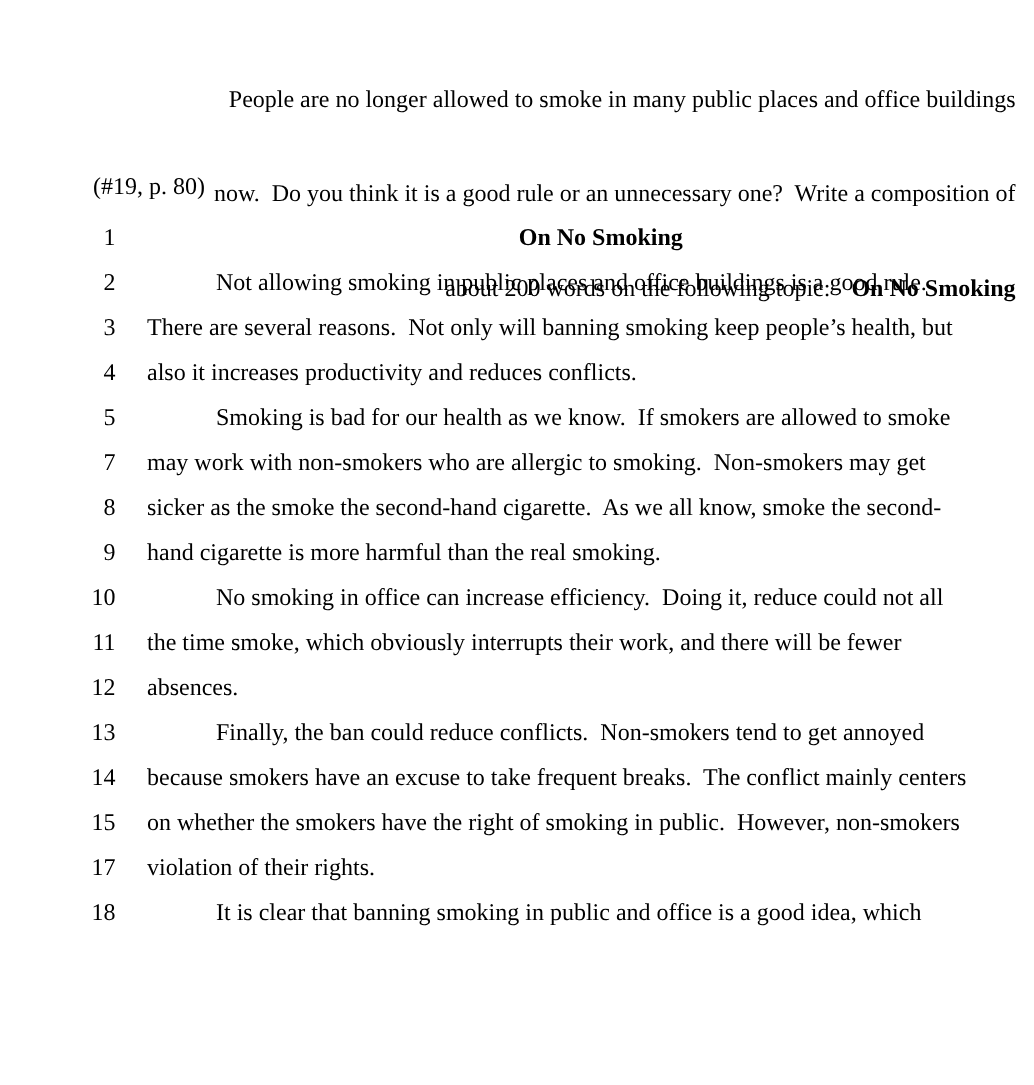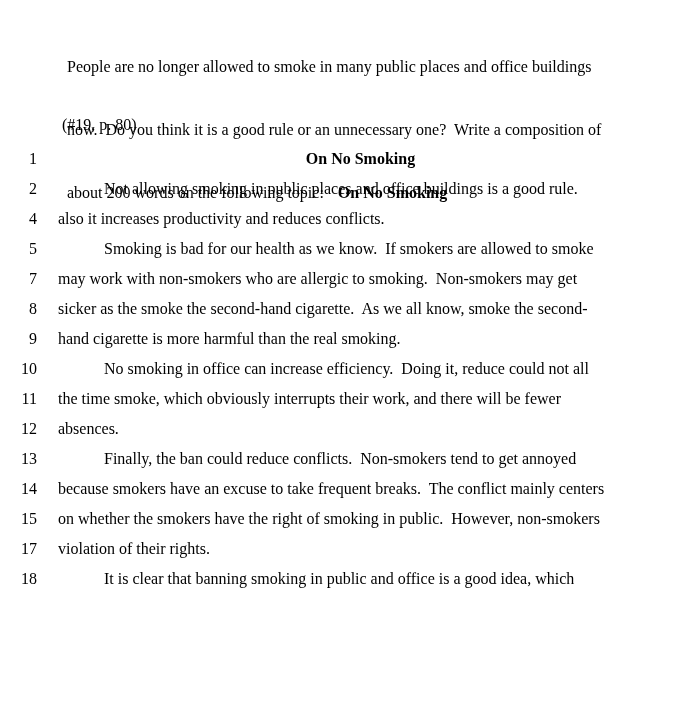--- a/index.html
+++ b/index.html
@@ -16,20 +16,21 @@
     font-size: 16px;
     overflow: hidden;
   }
   .prompt {
     position: absolute;
     left: 67px;
     top: 14px;
     width: 610px;
     line-height: 21px;
     white-space: pre-wrap;
+    text-align: right;
   }
   .prompt-line {
     height: 21px;
   }
   .prompt-topic {
     font-weight: bold;
     margin-left: 14px;
   }
   .reference {
     position: absolute;
@@ -42,20 +43,21 @@
   .essay {
     position: absolute;
     left: 0;
     top: 144px;
     width: 689px;
   }
   .essay-line {
     height: 30px;
     line-height: 30px;
     white-space: pre;
+    padding-left: 40px;
   }
   .line-number {
     display: inline-block;
     width: 37px;
     text-align: right;
     vertical-align: top;
   }
   .line-text {
     display: inline-block;
     margin-left: 21px;
@@ -78,20 +80,21 @@
   <div class="prompt-line">People are no longer allowed to smoke in many public places and office buildings</div>
   <div class="prompt-line">now.  Do you think it is a good rule or an unnecessary one?  Write a composition of</div>
   <div class="prompt-line"><span>about 200 words on the following topic:</span><span class="prompt-topic">On No Smoking</span></div>
 </div>
 
 <div class="reference">(#19, p. 80)</div>
 
 <div class="essay">
     <div class="essay-line title"><span class="line-number">1</span><span class="line-text">On No Smoking</span></div>
     <div class="essay-line indent"><span class="line-number">2</span><span class="line-text">Not allowing smoking in public places and office buildings is a good rule.</span></div>
+    <div class="essay-line flush"><span class="line-number">3</span><span class="line-text">There are several reasons.  Not only will banning smoking keep people’s health, but</span></div>
     <div class="essay-line flush"><span class="line-number">4</span><span class="line-text">also it increases productivity and reduces conflicts.</span></div>
     <div class="essay-line indent"><span class="line-number">5</span><span class="line-text">Smoking is bad for our health as we know.  If smokers are allowed to smoke</span></div>
     <div class="essay-line flush"><span class="line-number">7</span><span class="line-text">may work with non-smokers who are allergic to smoking.  Non-smokers may get</span></div>
     <div class="essay-line flush"><span class="line-number">8</span><span class="line-text">sicker as the smoke the second-hand cigarette.  As we all know, smoke the second-</span></div>
     <div class="essay-line flush"><span class="line-number">9</span><span class="line-text">hand cigarette is more harmful than the real smoking.</span></div>
     <div class="essay-line indent"><span class="line-number">10</span><span class="line-text">No smoking in office can increase efficiency.  Doing it, reduce could not all</span></div>
     <div class="essay-line flush"><span class="line-number">11</span><span class="line-text">the time smoke, which obviously interrupts their work, and there will be fewer</span></div>
     <div class="essay-line flush"><span class="line-number">12</span><span class="line-text">absences.</span></div>
     <div class="essay-line indent"><span class="line-number">13</span><span class="line-text">Finally, the ban could reduce conflicts.  Non-smokers tend to get annoyed</span></div>
     <div class="essay-line flush"><span class="line-number">14</span><span class="line-text">because smokers have an excuse to take frequent breaks.  The conflict mainly centers</span></div>

